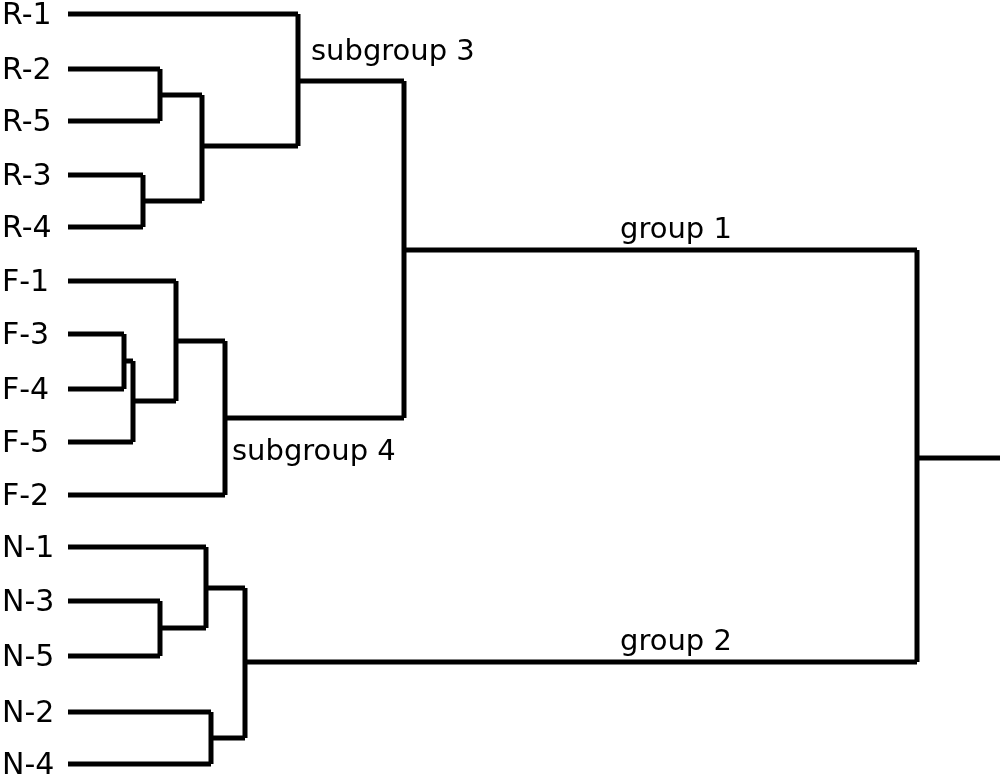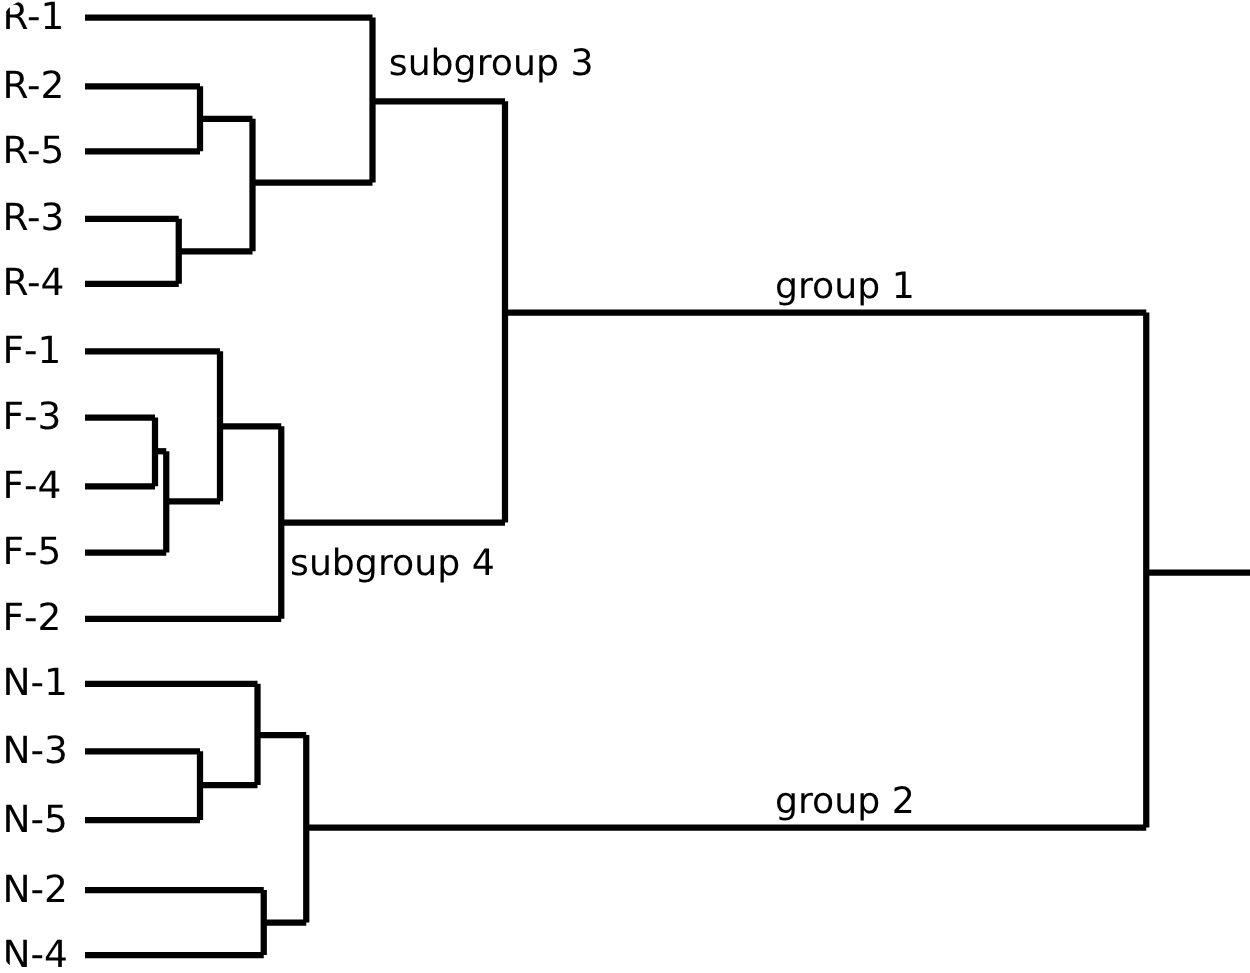--- a/index.html
+++ b/index.html
@@ -8,21 +8,20 @@
     padding: 0;
     background: #ffffff;
   }
   #dendrogram-root {
     position: relative;
     width: 1000px;
     height: 778px;
     background: #ffffff;
     font-family: "DejaVu Sans", sans-serif;
     overflow: hidden;
-    border-radius: 23px;
   }
   svg#tree-svg {
     position: absolute;
     left: 0;
     top: 0;
     width: 1000px;
     height: 778px;
     display: block;
   }
   .leaf-label {

